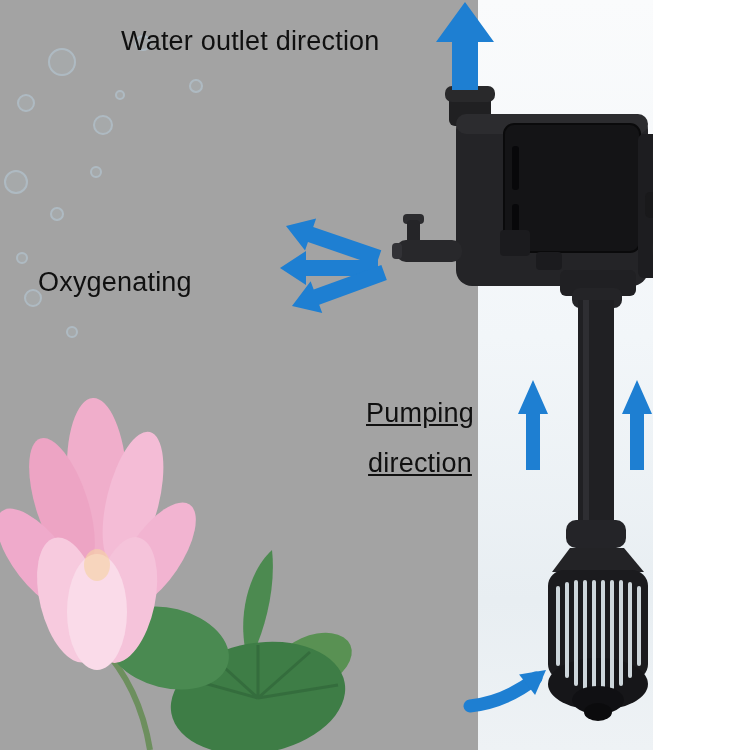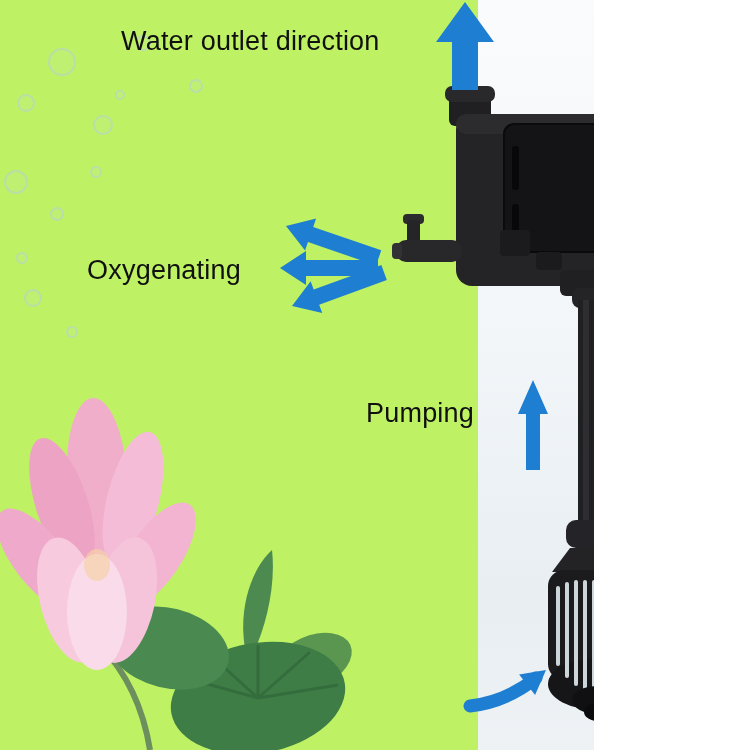--- a/index.html
+++ b/index.html
@@ -1,31 +1,31 @@
 <!DOCTYPE html>
 <html style="--arrow_blue: #1e7fd2; --label_text: #101010; --pump_black: #1f1f22; --underwater_top: #a9c7db; --underwater_bottom: #092338; --lotus_pink: #f2b6d2; --leaf_green: #3f7d47;"><head>
 <meta charset="utf-8">
 <style>
   html,body{margin:0;padding:0;background:#ffffff;}
-  .stage{position:relative;width:594px;height:750px;overflow:hidden;
-         background:#bef264;font-family:"Liberation Sans",sans-serif;}
+  .stage{position:relative;width:653px;height:750px;overflow:hidden;
+         background:#a3a3a3;font-family:"Liberation Sans",sans-serif;}
   .bg-mid{position:absolute;left:478px;top:0;width:184px;height:750px;
           background:linear-gradient(180deg,#fafbfc 0%,#f2f6f9 45%,#e8eef2 80%,#eef2f5 100%);}
   .bg-strip{position:absolute;left:662px;top:0;width:88px;height:750px;
           background:linear-gradient(180deg,#a9c7db 0%,#6d9cba 14%,#3f7fa4 30%,#2a6b93 45%,
                                      #1d5680 60%,#143f61 75%,#0c2c46 90%,#092338 100%);}
   .bg-strip::after{content:"";position:absolute;inset:0;
           background:radial-gradient(120px 160px at 70% 8%, rgba(255,255,255,.35), transparent 70%),
                      radial-gradient(140px 220px at 20% 38%, rgba(120,200,220,.25), transparent 70%);}
   .layer{position:absolute;left:0;top:0;}
   .label{position:absolute;color:var(--label_text,#101010);font-size:27px;font-weight:500;
          letter-spacing:.2px;white-space:nowrap;}
   .outlet-label{left:121px;top:26px;}
-  .oxy-label{left:38px;top:244px;width:252px;text-align:center;line-height:52px;}
-  .pump-label{left:328px;top:388px;width:184px;text-align:center;line-height:50px;}
+  .oxy-label{left:38px;top:256px;width:252px;text-align:left;line-height:52px;}
+  .pump-label{left:328px;top:388px;width:184px;text-align:center;line-height:50px;text-decoration:underline;}
   .intake-label{left:388px;top:707px;}
 </style>
 </head>
 <body>
 
 <div class="stage">
 
   <div class="bg-mid"></div>
   <div class="bg-strip"></div>
 
@@ -159,16 +159,17 @@
   </svg>
 
   <div class="label outlet-label">Water outlet direction</div>
 
   <div class="label oxy-label">
     <div>Oxygenating</div>
   </div>
 
   <div class="label pump-label">
     <div>Pumping</div>
+    <div>direction</div>
   </div>
 
 
 </div>
 
 </body></html>

